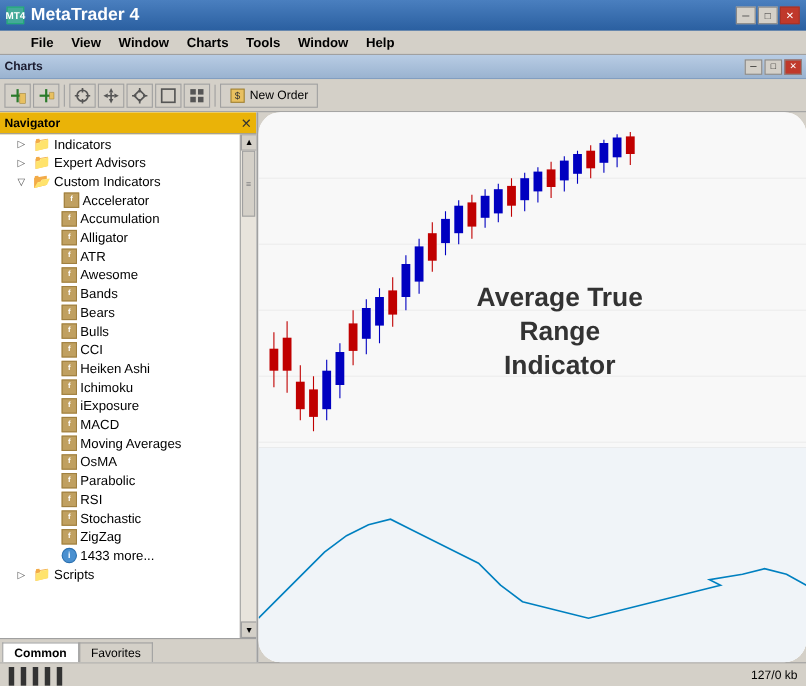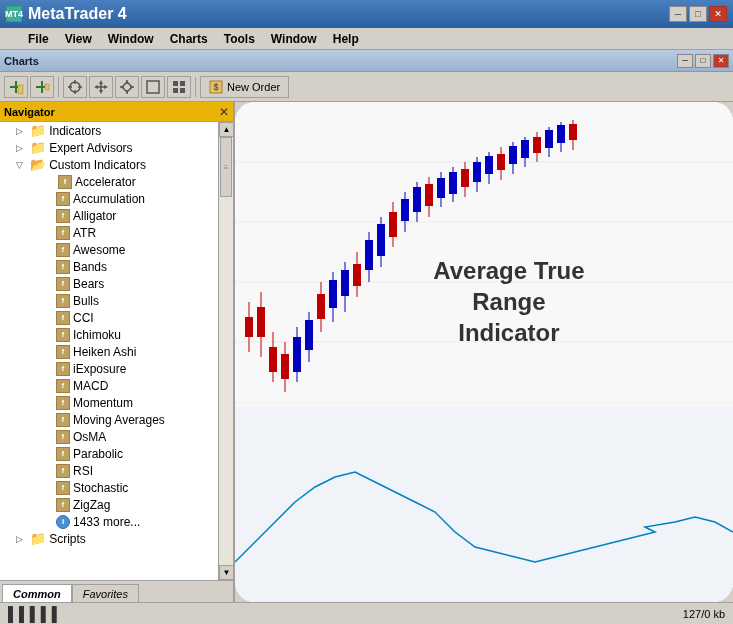--- a/index.html
+++ b/index.html
@@ -136,21 +136,21 @@
     
     .navigator-tabs {
       height: 22px;
       background: #d4d0c8;
       display: flex;
       align-items: flex-end;
       padding: 0 2px;
       border-top: 1px solid #a0a0a0;
     }
     .nav-tab {
-      height: 18px; padding: 0 10px; border: 1px solid #a0a0a0; border-bottom: none; background: #d4d0c8; cursor: pointer; font-size: 11px; display: flex; align-items: center; font-style: italic;
+      height: 18px; padding: 0 10px; border: 1px solid #a0a0a0; border-bottom: none; background: #d4d0c8; cursor: pointer; font-size: 11px; display: flex; align-items: center;
     }
     .nav-tab.active { background: #fff; font-weight: bold; }
 
     
     .chart-area {
       flex: 1;
       background: #ffffff;
       position: relative;
       overflow: hidden;
       border-radius: 20px;
@@ -357,37 +357,33 @@
         <div class="tree-item indent-3">
           <span style="display:inline-flex;align-items:center;justify-content:center;width:14px;height:14px;background:#c0a060;border:1px solid #a08040;margin-right:3px;font-size:7px;color:#fff;font-weight:bold;margin-left:12px;">f</span>
           <span>Bulls</span>
         </div>
         <div class="tree-item indent-3">
           <span style="display:inline-flex;align-items:center;justify-content:center;width:14px;height:14px;background:#c0a060;border:1px solid #a08040;margin-right:3px;font-size:7px;color:#fff;font-weight:bold;margin-left:12px;">f</span>
           <span>CCI</span>
         </div>
         <div class="tree-item indent-3">
           <span style="display:inline-flex;align-items:center;justify-content:center;width:14px;height:14px;background:#c0a060;border:1px solid #a08040;margin-right:3px;font-size:7px;color:#fff;font-weight:bold;margin-left:12px;">f</span>
+          <span>Heiken Ashi</span>
+        </div>
+        <div class="tree-item indent-3">
+          <span style="display:inline-flex;align-items:center;justify-content:center;width:14px;height:14px;background:#c0a060;border:1px solid #a08040;margin-right:3px;font-size:7px;color:#fff;font-weight:bold;margin-left:12px;">f</span>
           <span>Ichimoku</span>
         </div>
         <div class="tree-item indent-3">
           <span style="display:inline-flex;align-items:center;justify-content:center;width:14px;height:14px;background:#c0a060;border:1px solid #a08040;margin-right:3px;font-size:7px;color:#fff;font-weight:bold;margin-left:12px;">f</span>
-          <span>Heiken Ashi</span>
-        </div>
-        <div class="tree-item indent-3">
-          <span style="display:inline-flex;align-items:center;justify-content:center;width:14px;height:14px;background:#c0a060;border:1px solid #a08040;margin-right:3px;font-size:7px;color:#fff;font-weight:bold;margin-left:12px;">f</span>
           <span>iExposure</span>
         </div>
         <div class="tree-item indent-3">
           <span style="display:inline-flex;align-items:center;justify-content:center;width:14px;height:14px;background:#c0a060;border:1px solid #a08040;margin-right:3px;font-size:7px;color:#fff;font-weight:bold;margin-left:12px;">f</span>
           <span>MACD</span>
-        </div>
-        <div class="tree-item indent-3">
-          <span style="display:inline-flex;align-items:center;justify-content:center;width:14px;height:14px;background:#c0a060;border:1px solid #a08040;margin-right:3px;font-size:7px;color:#fff;font-weight:bold;margin-left:12px;">f</span>
-          <span>Momentum</span>
         </div>
         <div class="tree-item indent-3">
           <span style="display:inline-flex;align-items:center;justify-content:center;width:14px;height:14px;background:#c0a060;border:1px solid #a08040;margin-right:3px;font-size:7px;color:#fff;font-weight:bold;margin-left:12px;">f</span>
           <span>Moving Averages</span>
         </div>
         <div class="tree-item indent-3">
           <span style="display:inline-flex;align-items:center;justify-content:center;width:14px;height:14px;background:#c0a060;border:1px solid #a08040;margin-right:3px;font-size:7px;color:#fff;font-weight:bold;margin-left:12px;">f</span>
           <span>OsMA</span>
         </div>
         <div class="tree-item indent-3">

